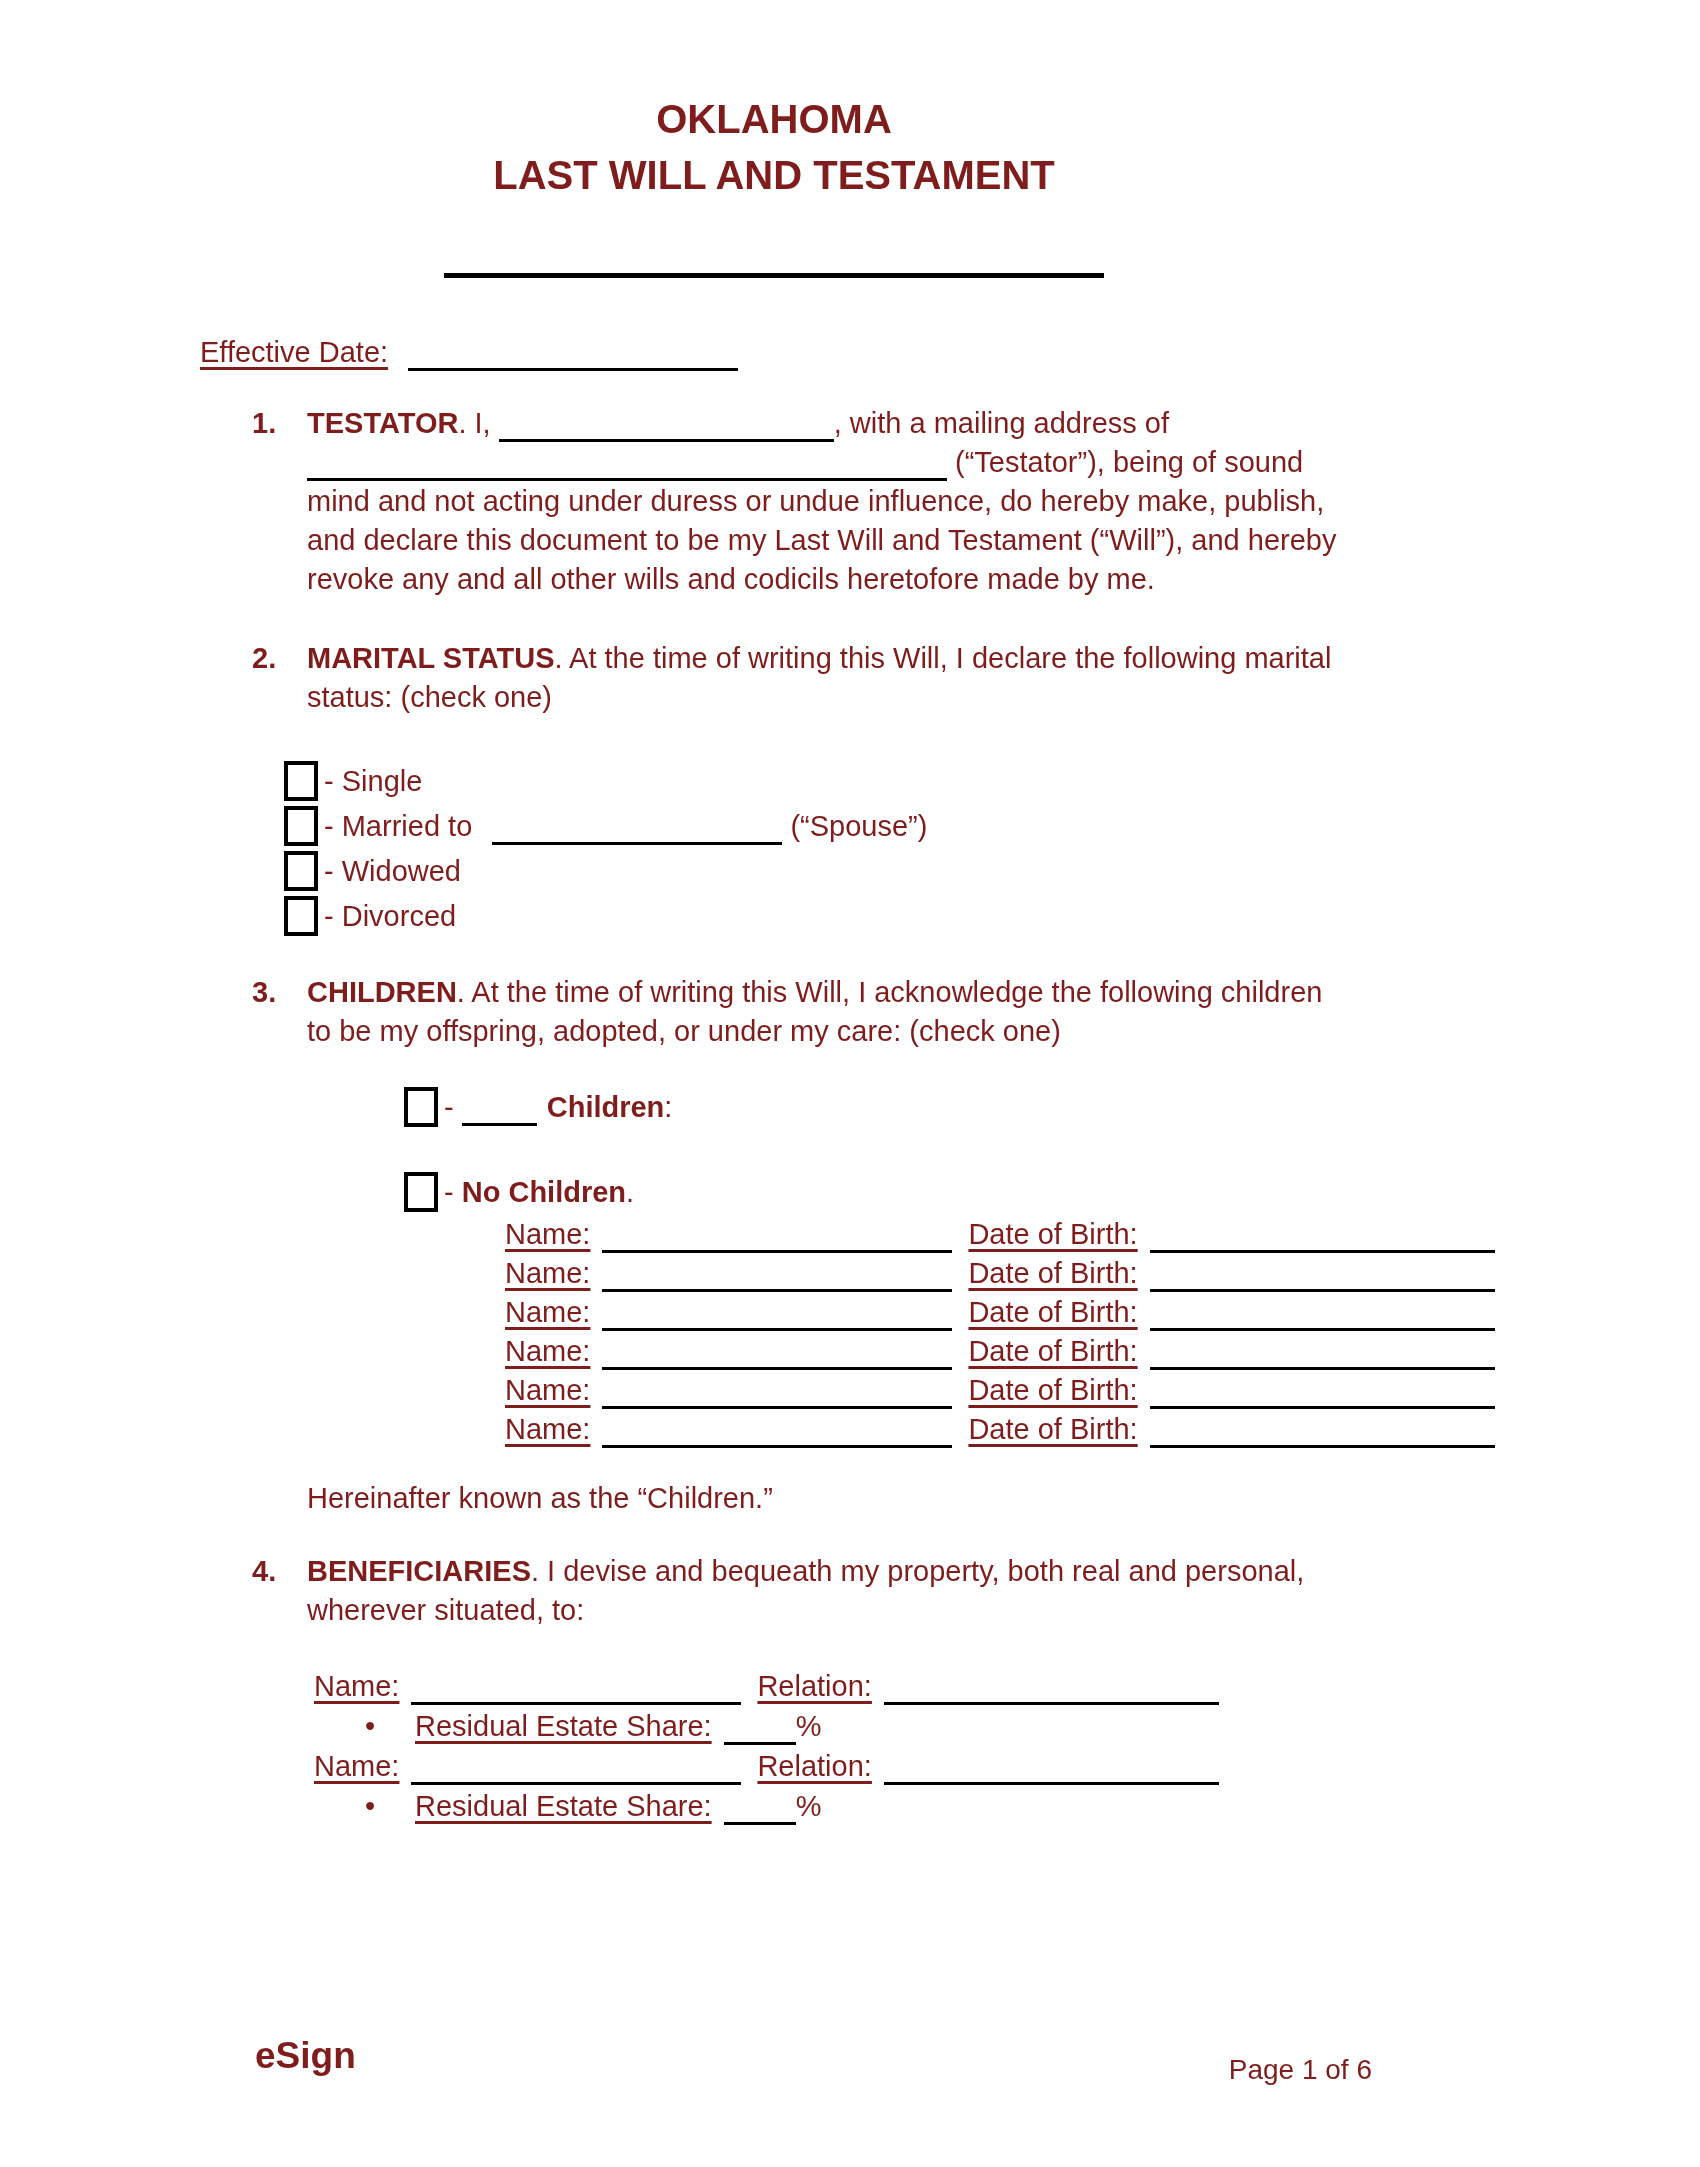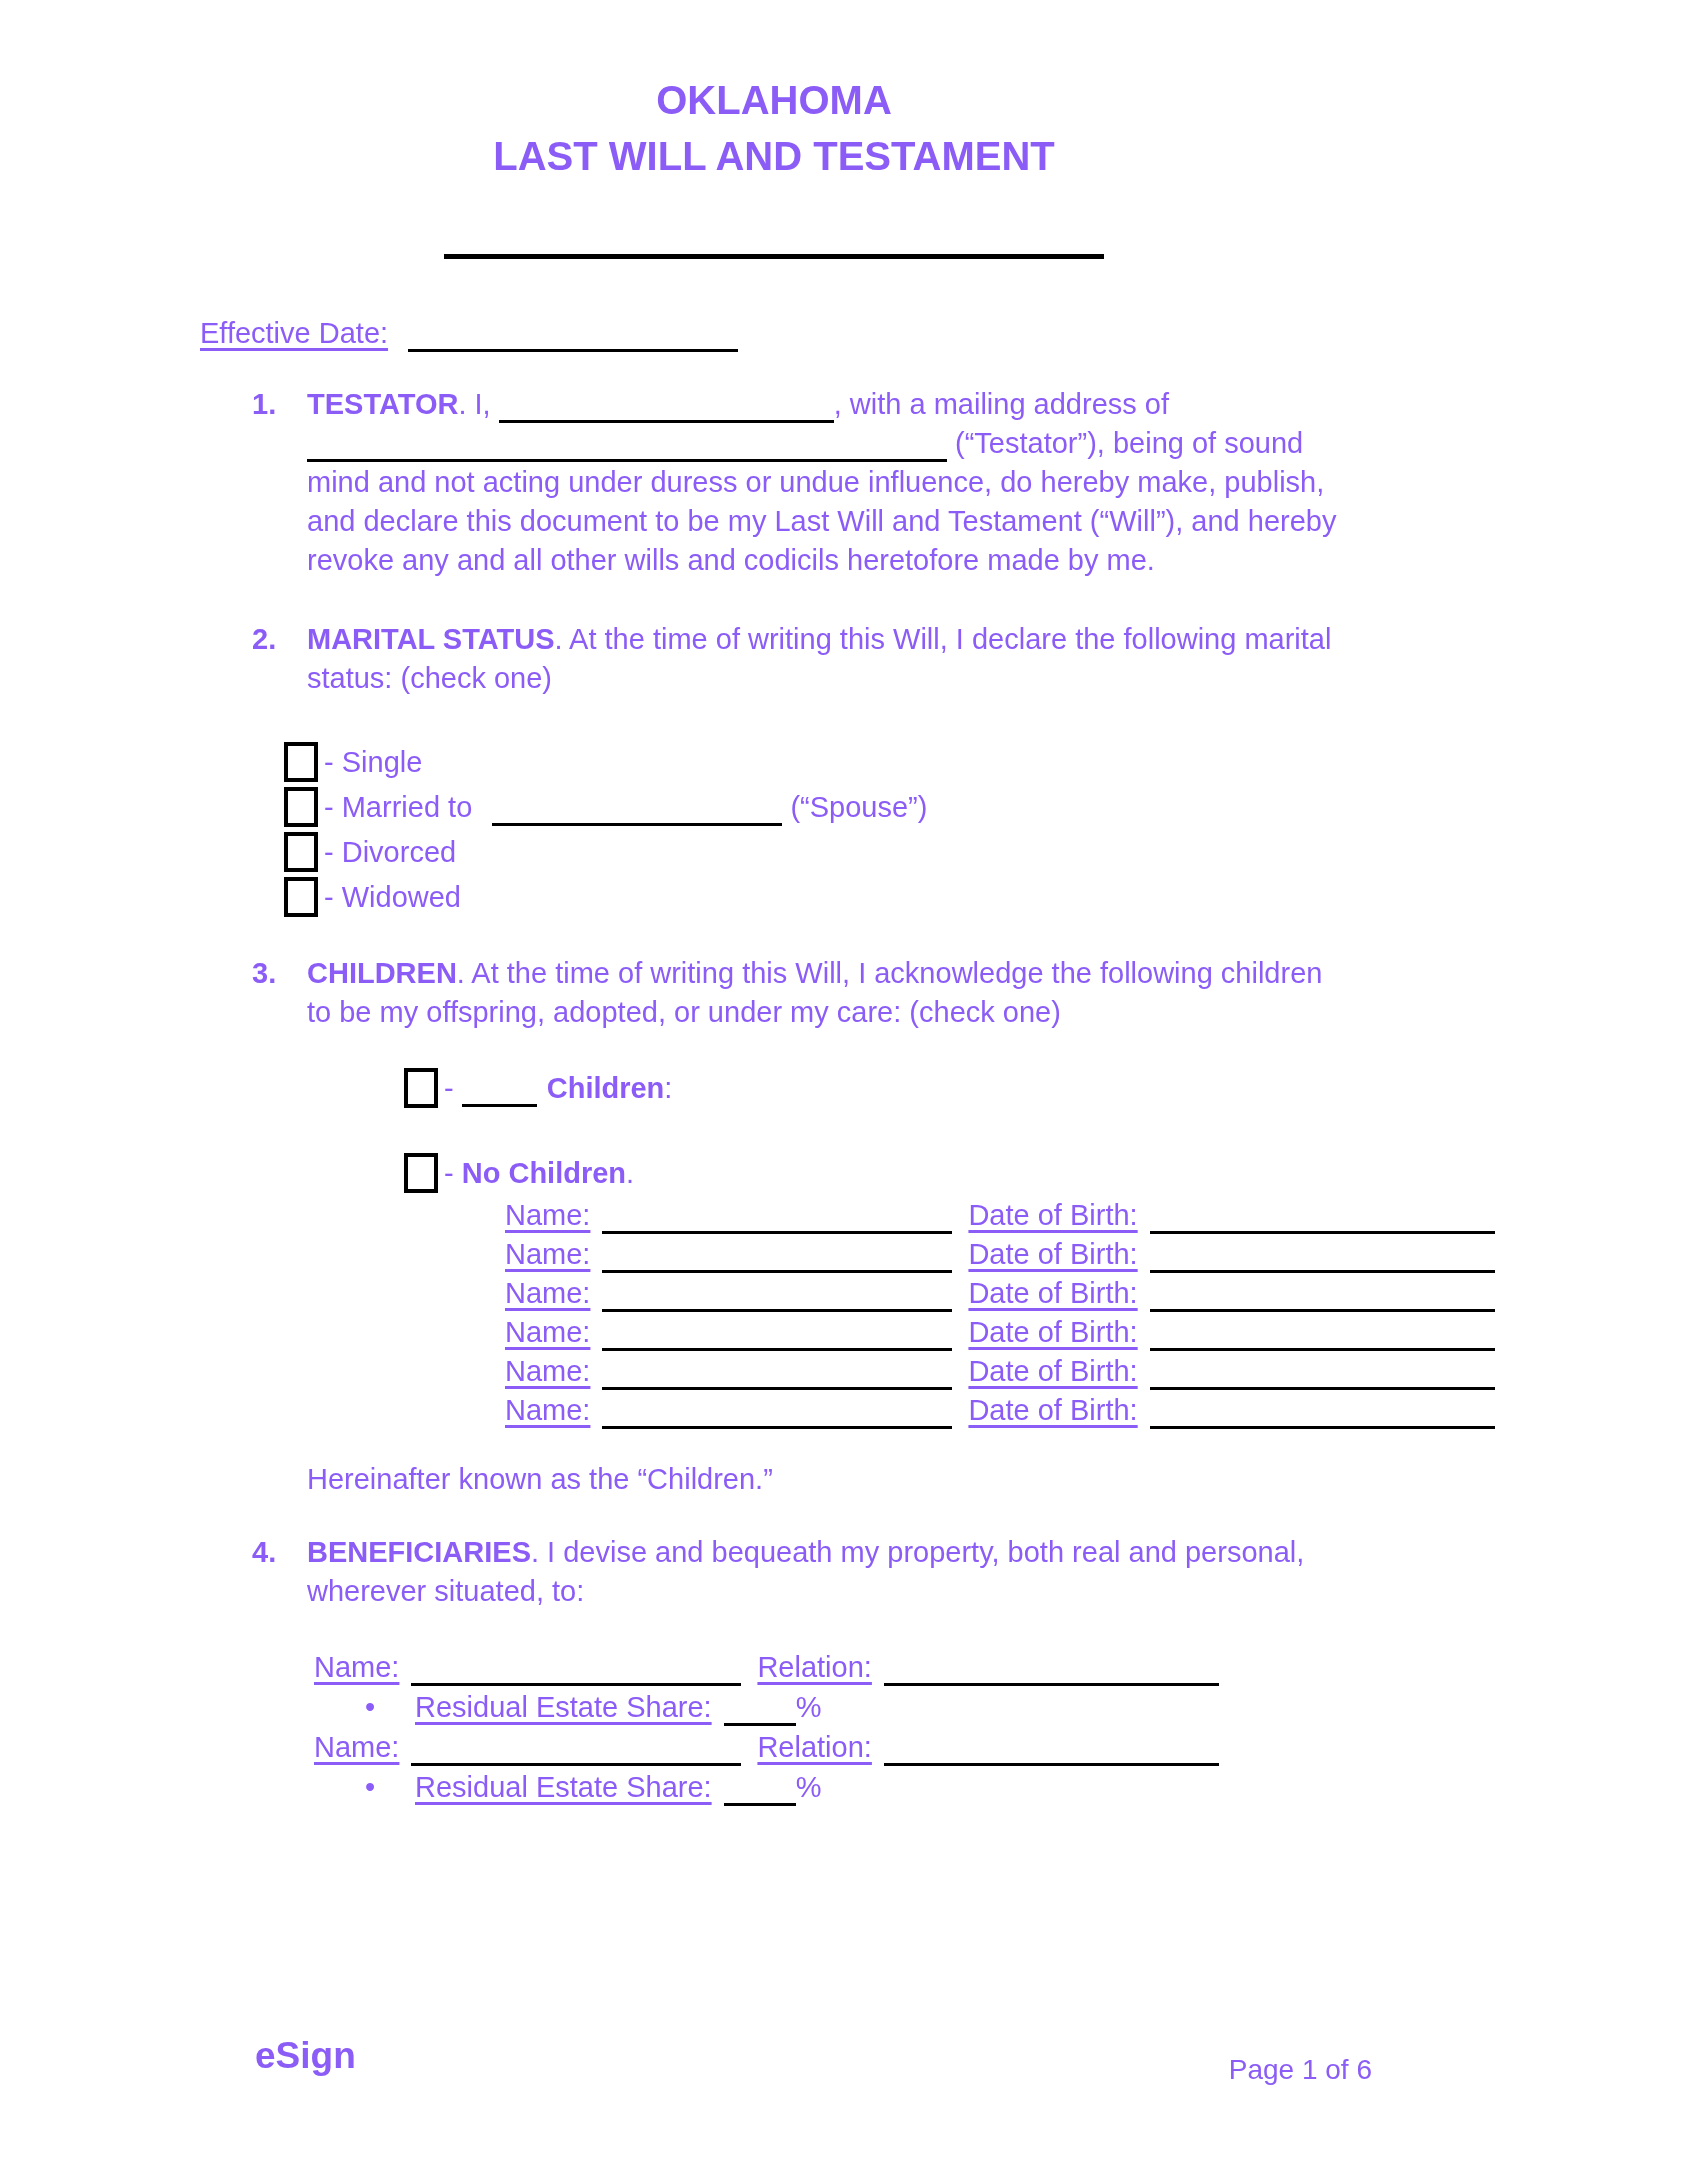--- a/index.html
+++ b/index.html
@@ -1,25 +1,25 @@
 <!DOCTYPE html>
 <html><head>
 <meta charset="utf-8">
 <style>
   html,body { margin:0; padding:0; background:#ffffff; }
   .page {
     position:relative;
     width:1548px; height:2167px;
     box-sizing:border-box;
     background:#ffffff;
-    color:#8b5cf6;
+    color:#7f1d1d;
     font-family:"Liberation Sans","DejaVu Sans",sans-serif;
     font-size:29px;
     line-height:39px;
-    padding:72px 200px 0 200px;
+    padding:91px 200px 0 200px;
     overflow:hidden;
   }
   .title { text-align:center; font-weight:bold; font-size:40px; line-height:56px; }
   .name-line {
     width:660px; height:0;
     margin:70px auto 0 auto;
     border-bottom:5px solid #000;
   }
   .effective { margin-top:55px; }
   .label-u { text-decoration:underline; text-decoration-thickness:3px; text-underline-offset:5px; }
@@ -89,22 +89,22 @@
   </div>
 
   <div class="section s-marital">
     <span class="num">2.</span>
     <div><span class="head">MARITAL STATUS</span><span>. At the time of writing this Will, I declare the following marital status: (check one)</span></div>
   </div>
 
   <div class="cb-group">
     <div class="cb-row"><span class="cb"></span><span>- Single</span></div>
     <div class="cb-row"><span class="cb"></span><span>- Married to </span><span class="blank b290 ml12"></span><span> (“Spouse”)</span></div>
+    <div class="cb-row"><span class="cb"></span><span>- Widowed</span></div>
     <div class="cb-row"><span class="cb"></span><span>- Divorced</span></div>
-    <div class="cb-row"><span class="cb"></span><span>- Widowed</span></div>
   </div>
 
   <div class="section s-children">
     <span class="num">3.</span>
     <div><span class="head">CHILDREN</span><span>. At the time of writing this Will, I acknowledge the following children to be my offspring, adopted, or under my care: (check one)</span></div>
   </div>
 
   <div class="cb-row-single mt34"><span class="cb"></span><span>- </span><span class="blank b75 mr10"></span><span class="head">Children</span><span>:</span></div>
 
   <div class="cb-row-single mt40"><span class="cb"></span><span>- </span><span class="head">No Children</span><span>.</span></div>

